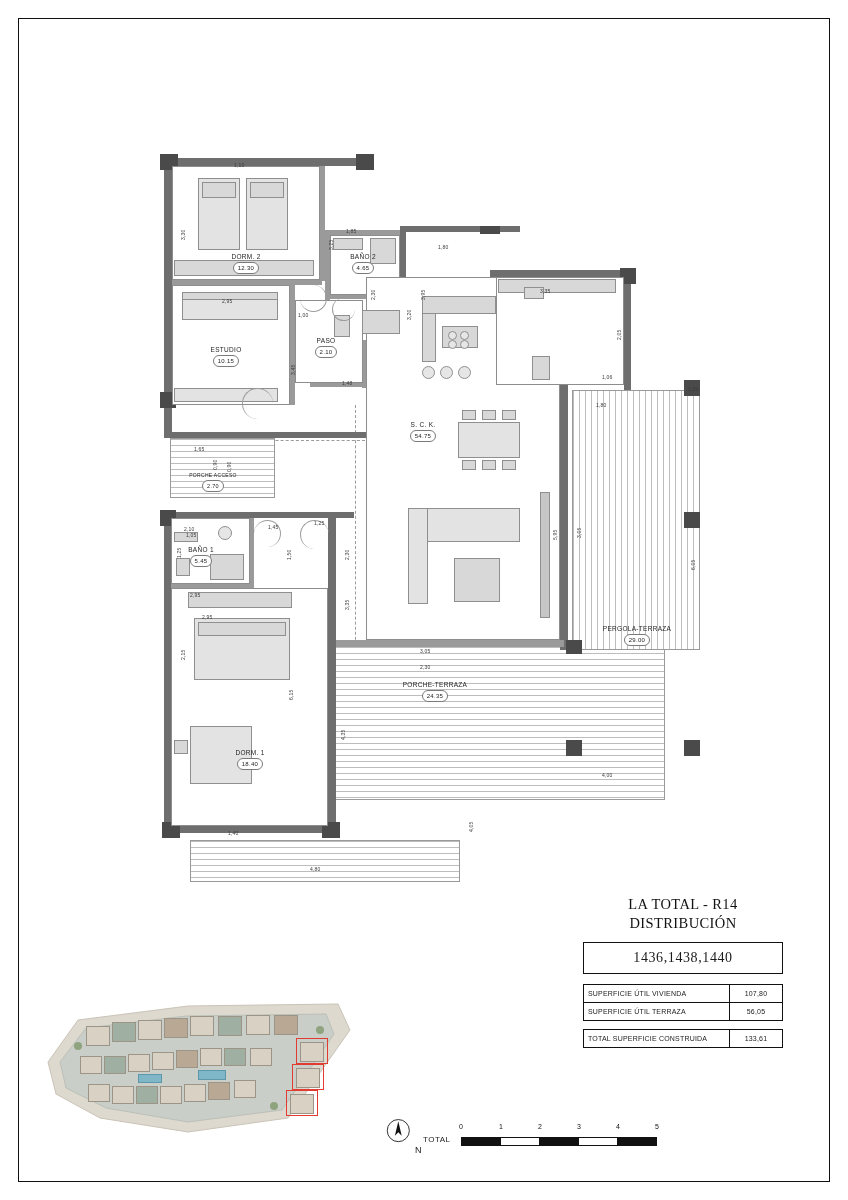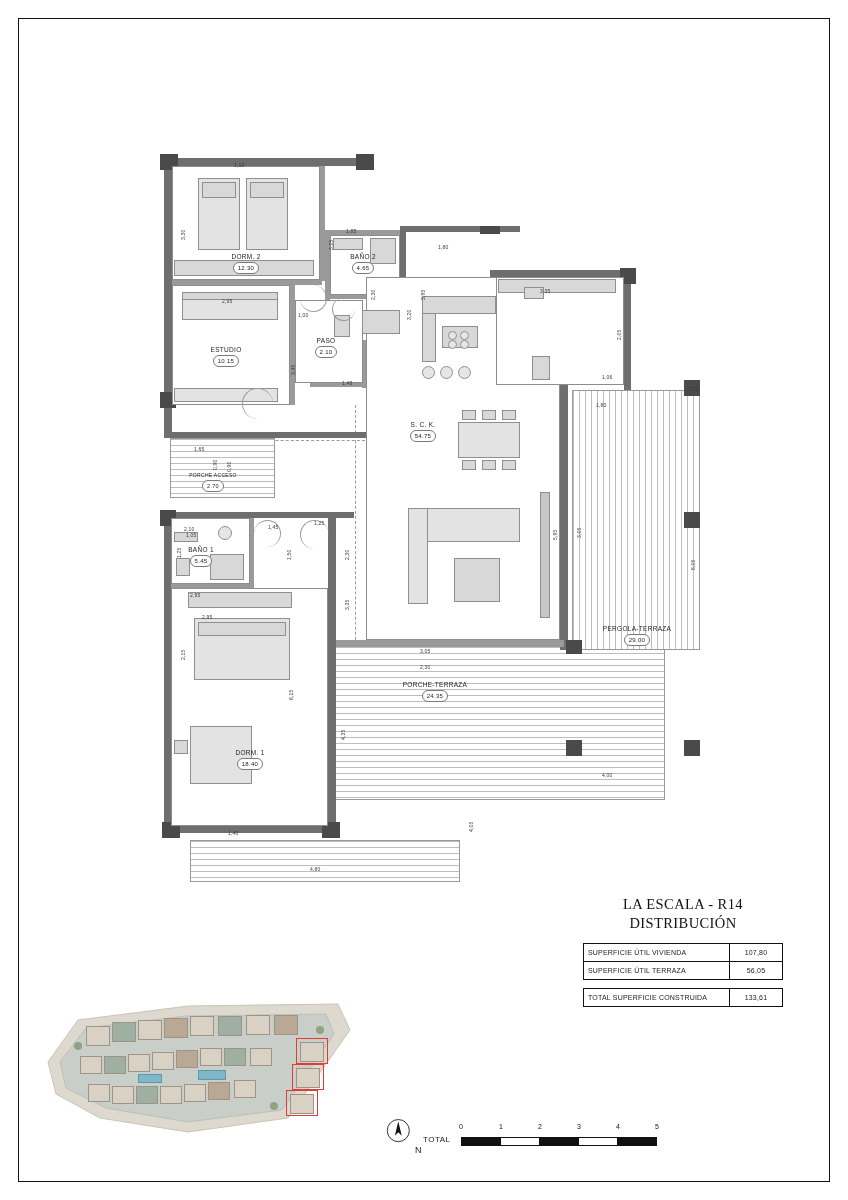--- a/index.html
+++ b/index.html
@@ -263,23 +263,24 @@
     <div class="dim" style="left:78px;top:690px;">1,40</div>
     <div class="dim vert" style="left:270px;top:160px;">3,95</div>
     <div class="dim" style="left:34px;top:386px;">2,10</div>
     <div class="dim vert" style="left:62px;top:330px;">0,90</div>
     <div class="dim vert" style="left:318px;top:692px;">4,05</div>
 
   </div>
 
   <div class="titleblock">
     <div class="tb-title">
-      <div>LA ESCALA - R14</div>
+      <div>LA TOTAL - R14</div>
       <div>DISTRIBUCIÓN</div>
     </div>
+    <div class="tb-ref">1436,1438,1440</div>
 
     <div class="tb-table">
       <div class="tb-row">
         <div class="k">SUPERFICIE ÚTIL VIVIENDA</div>
         <div class="v">107,80</div>
       </div>
       <div class="tb-row">
         <div class="k">SUPERFICIE ÚTIL TERRAZA</div>
         <div class="v">56,05</div>
       </div>

